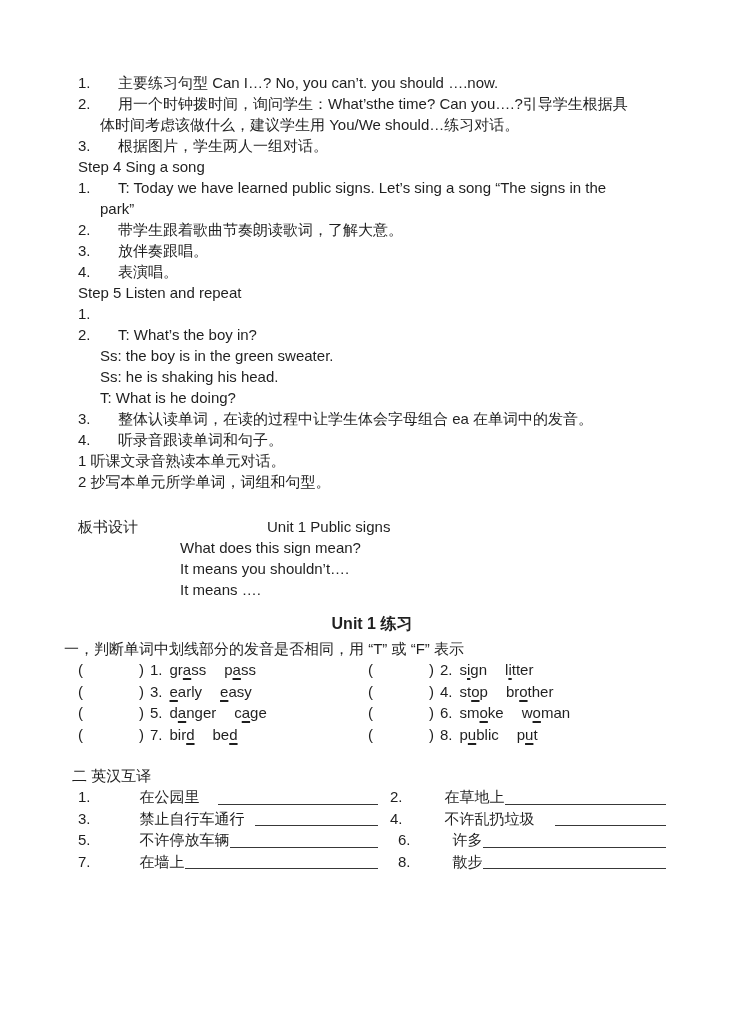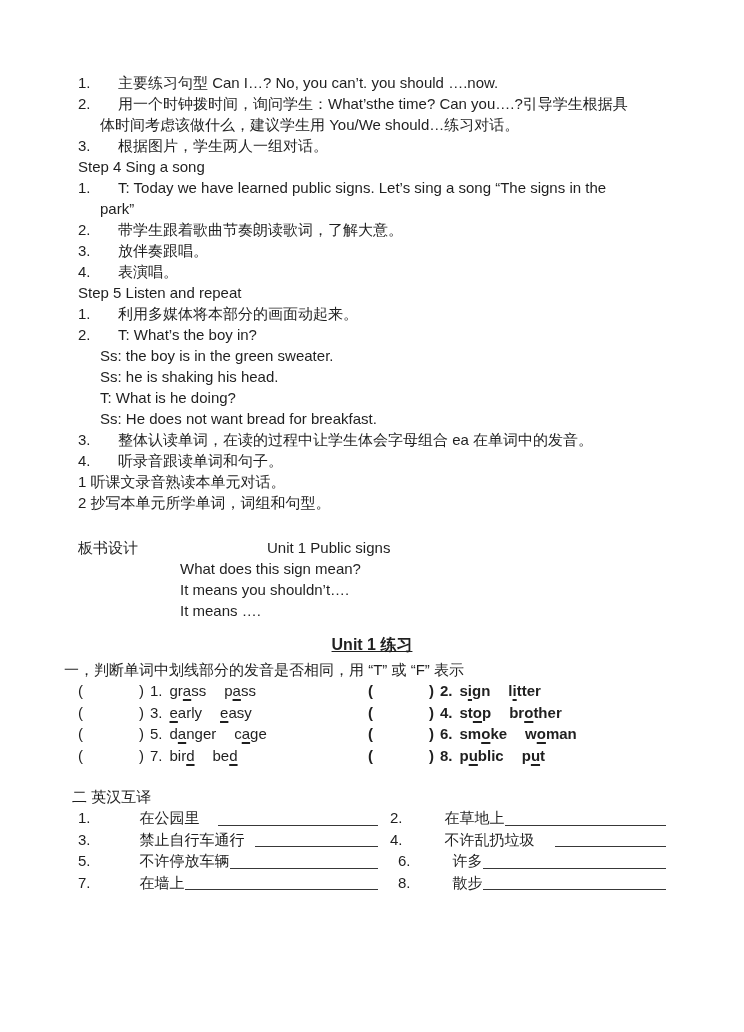--- a/index.html
+++ b/index.html
@@ -13,26 +13,26 @@
   .ln-num{display:flex;}
   .ln-num .n{flex:0 0 40px;}
   .cont{padding-left:22px;}
   .sp24{height:24px;}
   .sp13{height:13px;}
   .sp3{height:3px;}
   .sp20{height:20px;}
   .board-row{display:flex;height:21px;white-space:nowrap;}
   .board-label{flex:0 0 189px;}
   .board-line{height:21px;padding-left:102px;white-space:nowrap;}
-  .ex-title{height:22px;line-height:22px;text-align:center;font-weight:bold;font-size:16px;text-decoration:underline;}
+  .ex-title{height:22px;line-height:22px;text-align:center;font-weight:bold;font-size:16px;}
   .phon-head{height:21px;margin-left:-14px;white-space:nowrap;}
   .p-row{display:flex;height:21.5px;}
   .p-cell{white-space:nowrap;}
   .p-left{width:290px;flex:0 0 290px;}
-  .p-right{flex:1;font-weight:bold;}
+  .p-right{flex:1;}
   .brsp{display:inline-block;width:56px;}
   .pnum{margin:0 7px 0 6px;}
   .word{display:inline;}
   .w2{margin-left:18px;}
   .u{text-decoration:underline;text-underline-offset:3px;text-decoration-thickness:1.5px;}
   .tr-head{height:21px;margin-left:-6px;white-space:nowrap;}
   .t-row{display:flex;height:21.5px;}
   .t-cell{display:flex;}
   .t-left{flex:0 0 300px;margin-right:12px;}
   .t-right{flex:1;}
@@ -80,30 +80,28 @@
       <span>放伴奏跟唱。</span>
     </div>
     <div class="ln ln-num">
       <span class="n">4.</span>
       <span>表演唱。</span>
     </div>
 
     <div class="ln">Step 5 Listen and repeat</div>
     <div class="ln ln-num">
       <span class="n">1.</span>
-      <span>利用多媒体将本部分的画面动起来。</span>
     </div>
     <div class="ln ln-num">
       <span class="n">2.</span>
       <span>T: What’s the boy in?</span>
     </div>
     <div class="ln cont">Ss: the boy is in the green sweater.</div>
     <div class="ln cont">Ss: he is shaking his head.</div>
     <div class="ln cont">T: What is he doing?</div>
-    <div class="ln cont">Ss: He does not want bread for breakfast.</div>
     <div class="ln ln-num">
       <span class="n">3.</span>
       <span>整体认读单词，在读的过程中让学生体会字母组合 ea 在单词中的发音。</span>
     </div>
     <div class="ln ln-num">
       <span class="n">4.</span>
       <span>听录音跟读单词和句子。</span>
     </div>
 
     <div class="ln">1 听课文录音熟读本单元对话。</div>

